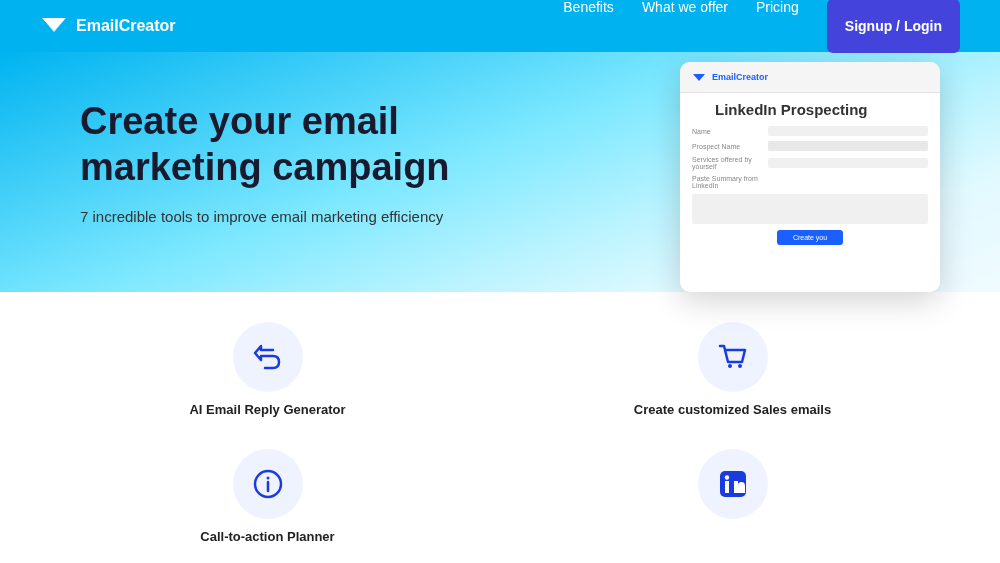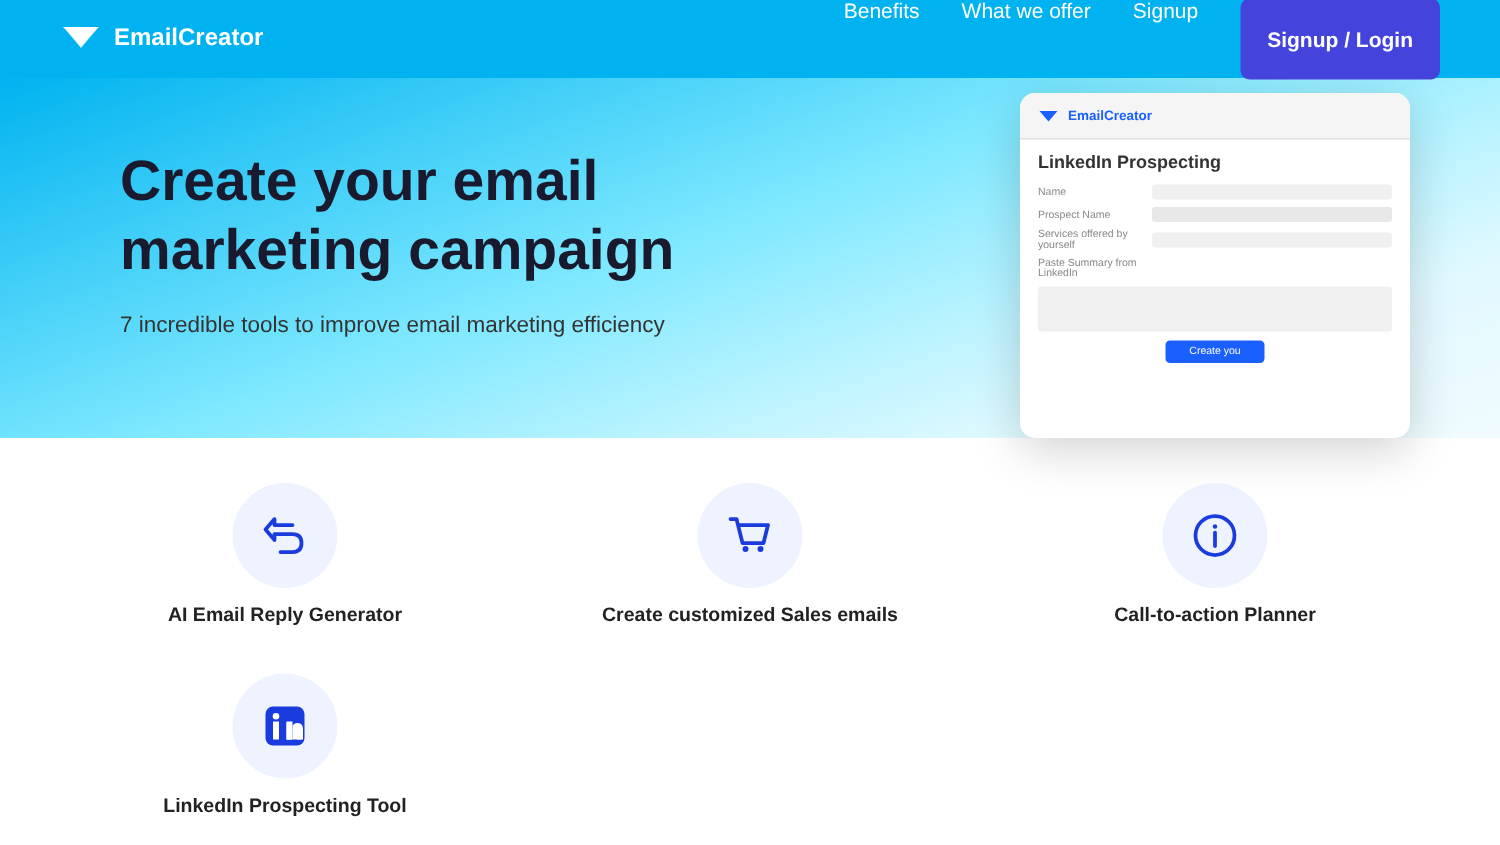--- a/index.html
+++ b/index.html
@@ -112,24 +112,25 @@
     }
     .preview-logo-text {
       font-size: 9px;
       font-weight: 700;
       color: #1a5fff;
     }
     .preview-body {
       padding: 8px 12px;
     }
     .preview-title {
-      font-size: 12px;
+      font-size: 15px;
       font-weight: 700;
       color: #333;
       margin-bottom: 8px;
+      margin-left: 23px;
     }
     .preview-row {
       display: flex;
       align-items: center;
       margin-bottom: 5px;
       gap: 6px;
     }
     .preview-label {
       font-size: 7px;
       color: #888;
@@ -163,21 +164,21 @@
     }
 
     
     .features {
       background: #fff;
       padding: 20px 40px 10px;
       height: 201px;
     }
     .features-grid {
       display: grid;
-      grid-template-columns: repeat(3, 1fr);
+      grid-template-columns: repeat(2, 1fr);
       gap: 10px;
       margin-bottom: 10px;
     }
     .feature-item {
       display: flex;
       flex-direction: column;
       align-items: center;
       gap: 10px;
       padding: 10px;
     }
@@ -216,21 +217,21 @@
   <div class="logo-area">
     <svg class="logo-icon" viewBox="0 0 28 28" fill="none" xmlns="http://www.w3.org/2000/svg">
       <polygon points="4,8 24,8 14,20" fill="#fff" opacity="0.9"></polygon>
       <polygon points="2,6 14,18 26,6" fill="white"></polygon>
     </svg>
     <span>EmailCreator</span>
   </div>
   <nav class="nav">
     <a class="nav-link">Benefits</a>
     <a class="nav-link">What we offer</a>
-    <a class="nav-link">Signup</a>
+    <a class="nav-link">Pricing</a>
     <button class="signup-btn">Signup / Login</button>
   </nav>
 </header>
 
 <section class="hero">
   <div class="hero-left">
     <h1 class="hero-title">Create your email marketing campaign</h1>
     <p class="hero-subtitle">7 incredible tools to improve email marketing efficiency</p>
   </div>
 
@@ -302,21 +303,20 @@
       <div class="feature-icon-circle">
         <svg width="34" height="34" viewBox="0 0 34 34">
           <rect x="4" y="4" width="26" height="26" rx="5" fill="#1a3bdd"></rect>
           <rect x="9" y="14" width="4" height="12" fill="white"></rect>
           <circle cx="11" cy="10.5" r="2.2" fill="white"></circle>
           <path d="M18 14 L18 26 L22 26 L22 19 Q22 16 25 16 Q28 16 28 20 L28 26 L22 26" stroke="white" stroke-width="0" fill="white"></path>
           <rect x="18" y="14" width="4" height="12" fill="white"></rect>
           <path d="M22 18 Q22 15 25.5 15 Q29 15 29 19 L29 26 L25 26 L25 19.5 Q25 17.5 23 17.5 Q21 17.5 21 19.5 L21 26 L18 26" fill="white"></path>
         </svg>
       </div>
-      <span class="feature-label">LinkedIn Prospecting Tool</span>
     </div>
   </div>
 
   <div class="features-row2">
     <div class="feature-item">
       <div class="feature-icon-circle outline">
         <svg width="34" height="34" viewBox="0 0 34 34">
           <path d="M8 13 L8 21 L12 21 L20 26 L20 8 L12 13 Z" stroke="#1a3bdd" stroke-width="2" fill="none" stroke-linejoin="round"></path>
           <path d="M24 13 Q27 17 24 21" stroke="#1a3bdd" stroke-width="2" fill="none" stroke-linecap="round"></path>
           <line x1="8" y1="21" x2="8" y2="27" stroke="#1a3bdd" stroke-width="2" stroke-linecap="round"></line>

